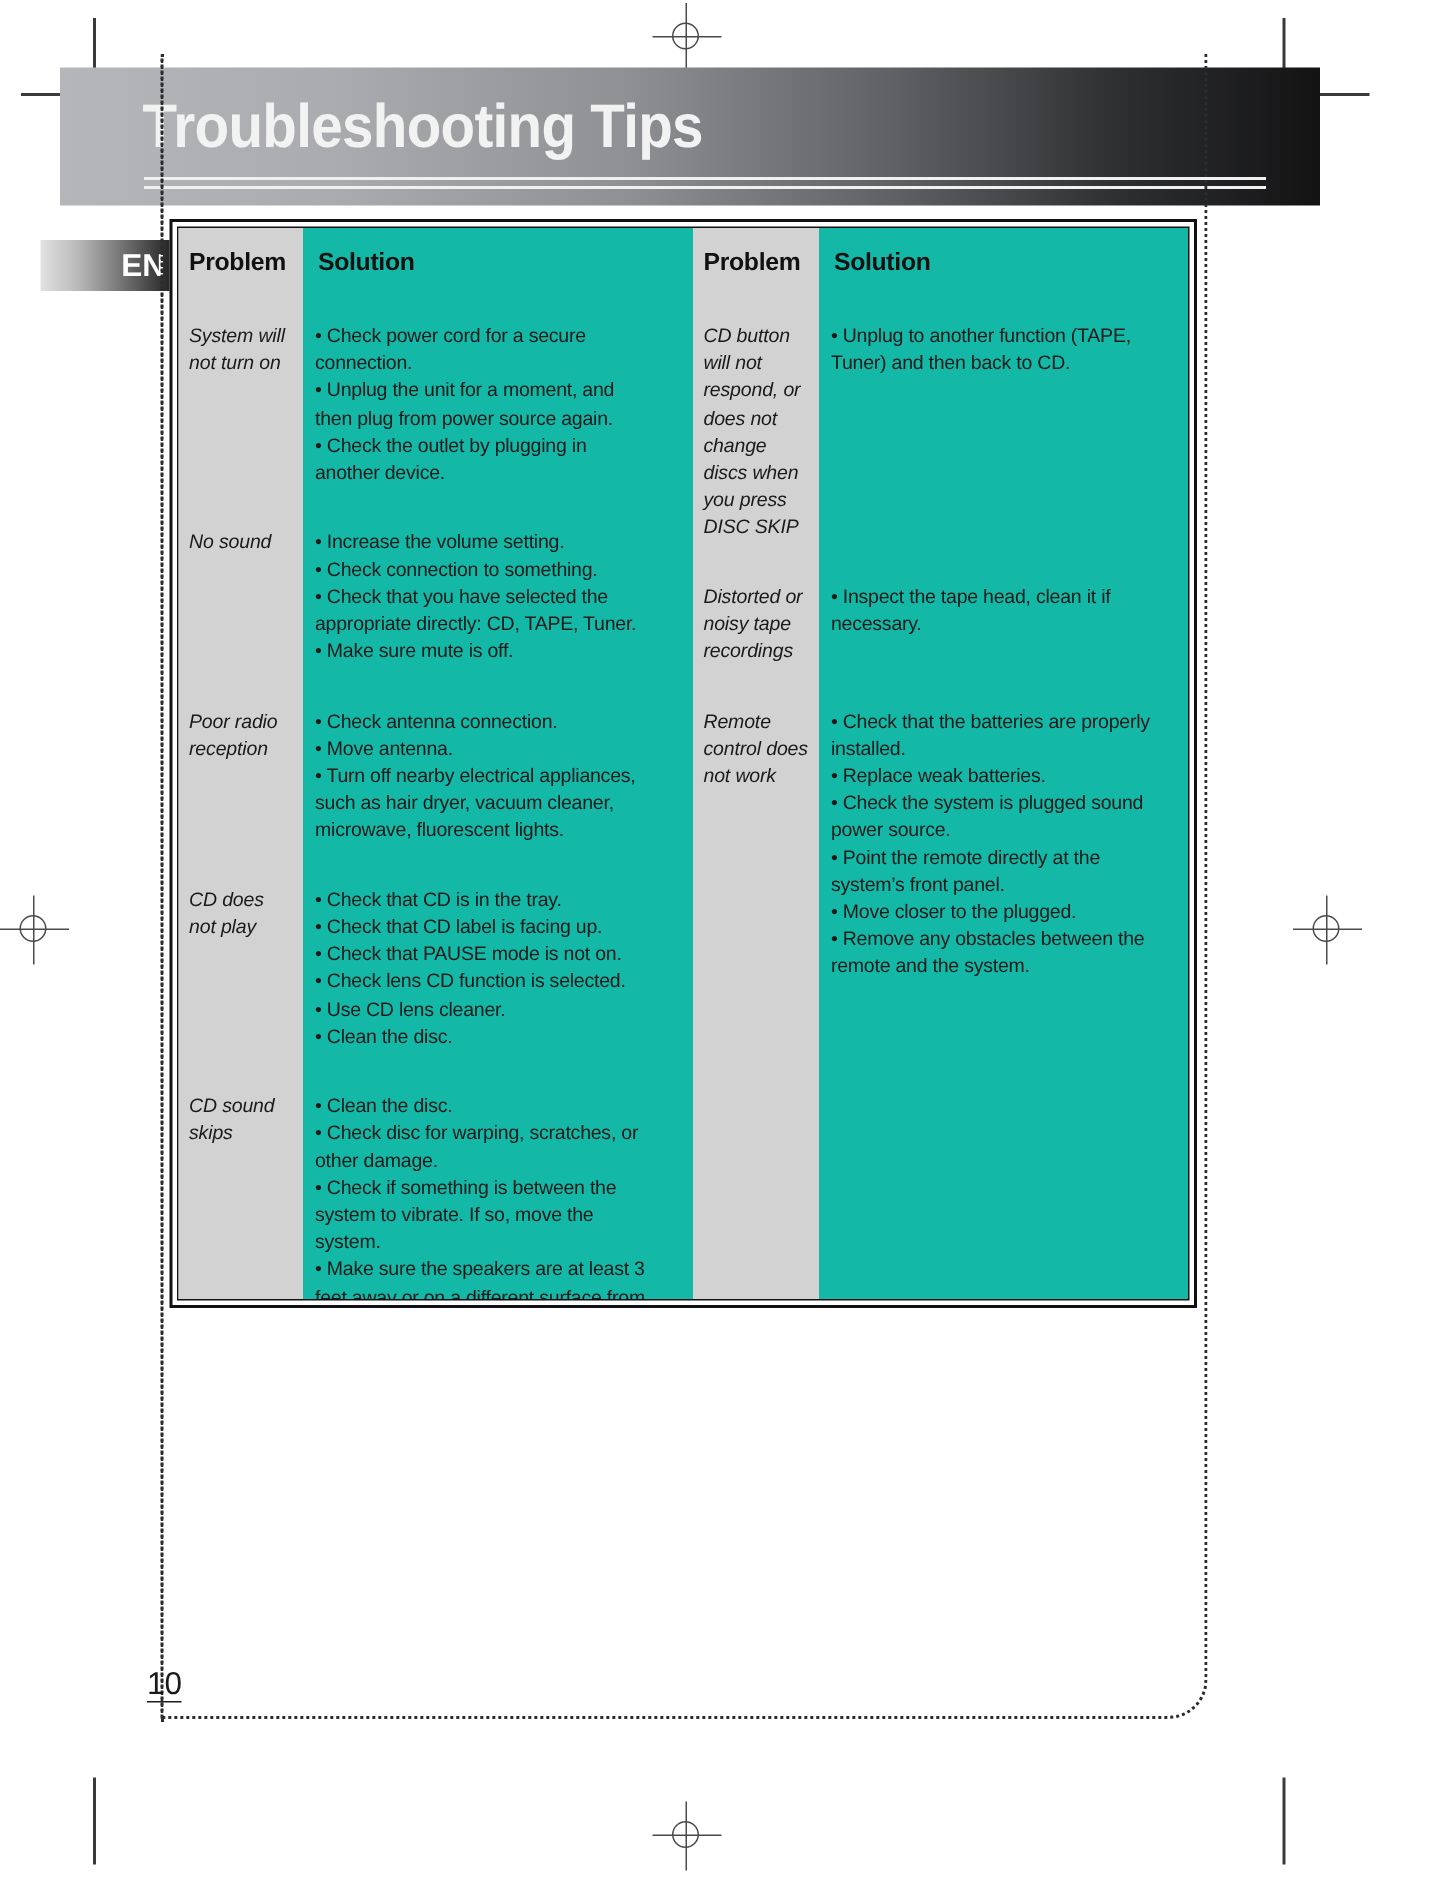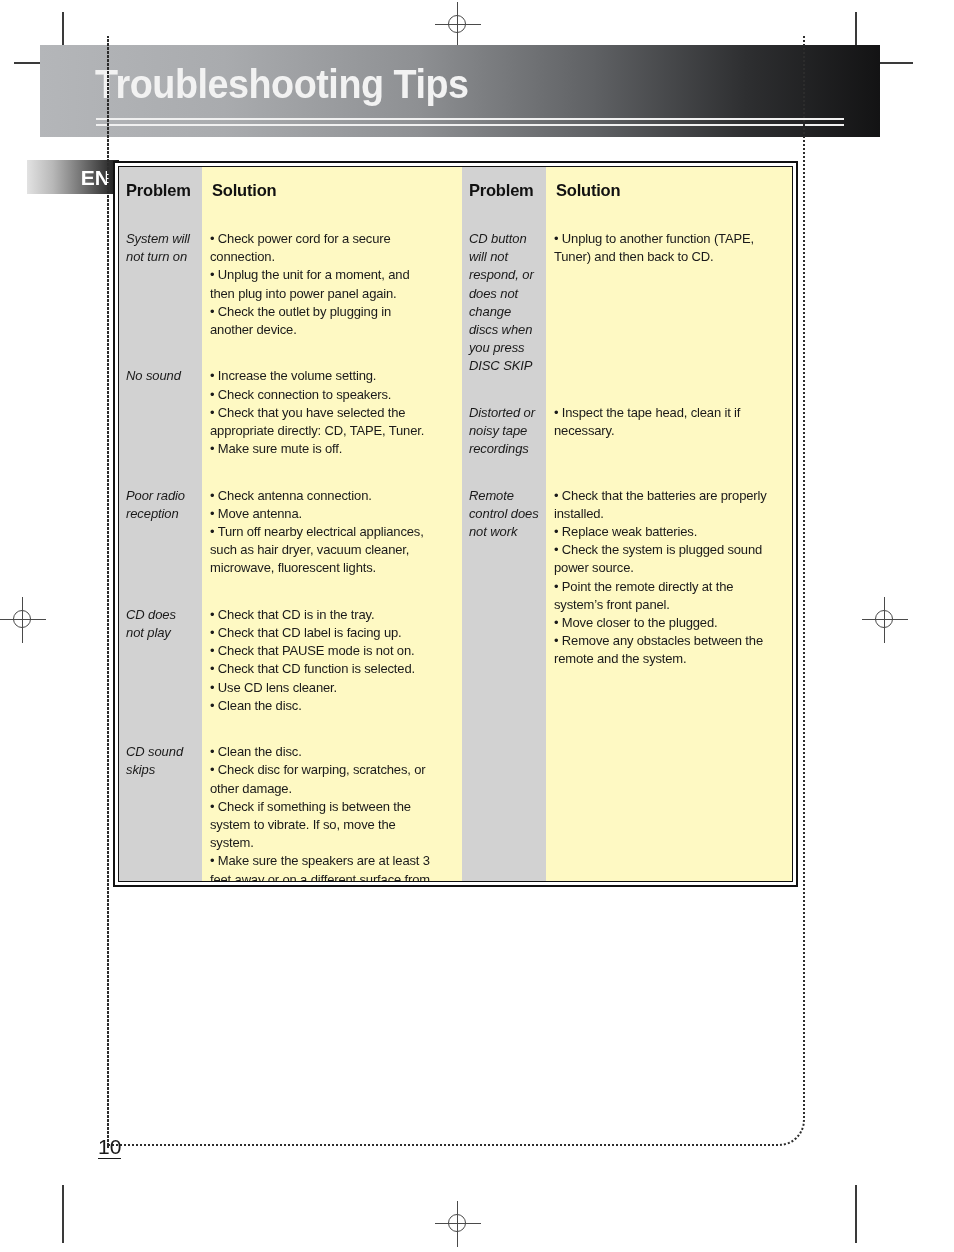--- a/index.html
+++ b/index.html
@@ -125,21 +125,21 @@
     width: 2px;
     height: 1112px;
     border-left: 2px dotted #2c2c2c;
     box-sizing: border-box;
   }
 
   
   .tbl-outer {
     position: absolute;
     left: 113px;
-    top: 161px;
+    top: 146px;
     width: 685px;
     height: 726px;
     border: 2px solid #111111;
     box-sizing: border-box;
     background: #ffffff;
   }
   .tbl-inner {
     position: absolute;
     left: 3px;
     top: 3px;
@@ -164,21 +164,21 @@
   .prob-col {
     background: #d2d2d2;
     box-sizing: border-box;
     padding: 14px 6px 0 7px;
     flex: 0 0 auto;
   }
   .col-left  .prob-col { width: 83px; }
   .col-right .prob-col { width: 84px; }
 
   .sol-col {
-    background: #fef9c3;
+    background: #14b8a6;
     box-sizing: border-box;
     padding: 14px 25px 0 8px;
     flex: 1 1 auto;
   }
 
   .hdr {
     font-size: 16.5px;
     font-weight: bold;
     color: #111111;
     line-height: 1.15;
@@ -202,21 +202,21 @@
   }
   .sol-entry .b {
     display: block;
     text-indent: 0;
   }
 
   
   .page-num {
     position: absolute;
     left: 98px;
-    top: 1136px;
+    top: 1112px;
     font-size: 21px;
     font-weight: normal;
     color: #1a1a1a;
     border-bottom: 1.5px solid #1a1a1a;
     padding-bottom: 1px;
     line-height: 1;
   }
 </style>
 </head>
 <body>
@@ -277,39 +277,39 @@
                 <div class="prob-entry" style="position: relative; top: 256.62px; margin-bottom: 0px; height: 0px;">Poor radio reception</div>
                 <div class="prob-entry" style="position: relative; top: 375.83px; margin-bottom: 0px; height: 0px;">CD does not play</div>
                 <div class="prob-entry" style="position: relative; top: 513.24px; margin-bottom: 0px; height: 0px;">CD sound skips</div>
               </div>
           </div>
           <div class="sol-col">
             <div class="hdr">Solution</div>
             <div id="sol-left">
                 <div class="sol-entry" style="position: relative; top: 0px; height: 0px;">
                   <span class="b">• Check power cord for a secure connection.</span>
-                  <span class="b">• Unplug the unit for a moment, and then plug into power panel again.</span>
+                  <span class="b">• Unplug the unit for a moment, and then plug from power source again.</span>
                   <span class="b">• Check the outlet by plugging in another device.</span>
                 </div>
                 <div class="sol-entry" style="position: relative; top: 137.41px; height: 0px;">
                   <span class="b">• Increase the volume setting.</span>
-                  <span class="b">• Check connection to speakers.</span>
+                  <span class="b">• Check connection to something.</span>
                   <span class="b">• Check that you have selected the appropriate directly: CD, TAPE, Tuner.</span>
                   <span class="b">• Make sure mute is off.</span>
                 </div>
                 <div class="sol-entry" style="position: relative; top: 256.62px; height: 0px;">
                   <span class="b">• Check antenna connection.</span>
                   <span class="b">• Move antenna.</span>
                   <span class="b">• Turn off nearby electrical  appliances, such as hair dryer, vacuum cleaner, microwave, fluorescent lights.</span>
                 </div>
                 <div class="sol-entry" style="position: relative; top: 375.83px; height: 0px;">
                   <span class="b">• Check that CD is in the tray.</span>
                   <span class="b">• Check that CD label is facing up.</span>
                   <span class="b">• Check that PAUSE mode is not on.</span>
-                  <span class="b">• Check that CD function is selected.</span>
+                  <span class="b">• Check lens CD function is selected.</span>
                   <span class="b">• Use CD lens cleaner.</span>
                   <span class="b">• Clean the disc.</span>
                 </div>
                 <div class="sol-entry" style="position: relative; top: 513.24px; height: 0px;">
                   <span class="b">• Clean the disc.</span>
                   <span class="b">• Check disc for warping, scratches, or other damage.</span>
                   <span class="b">• Check if something is between the system to  vibrate. If so, move the system.</span>
                   <span class="b">• Make sure the speakers are at least 3 feet away or on a different surface from the main unit.</span>
                 </div>
               </div>

